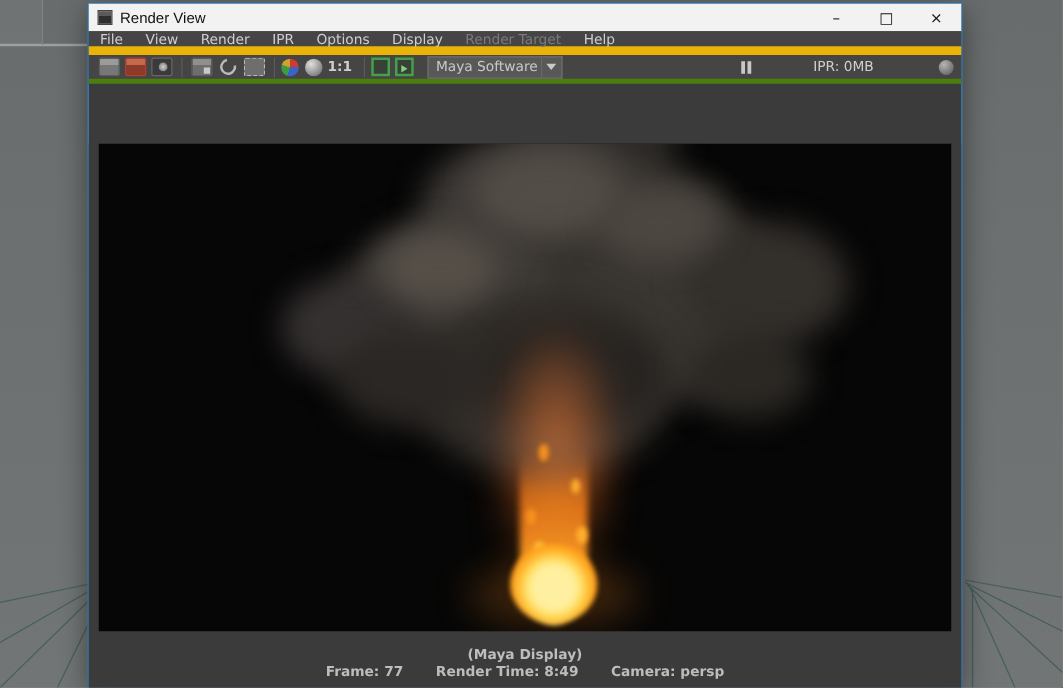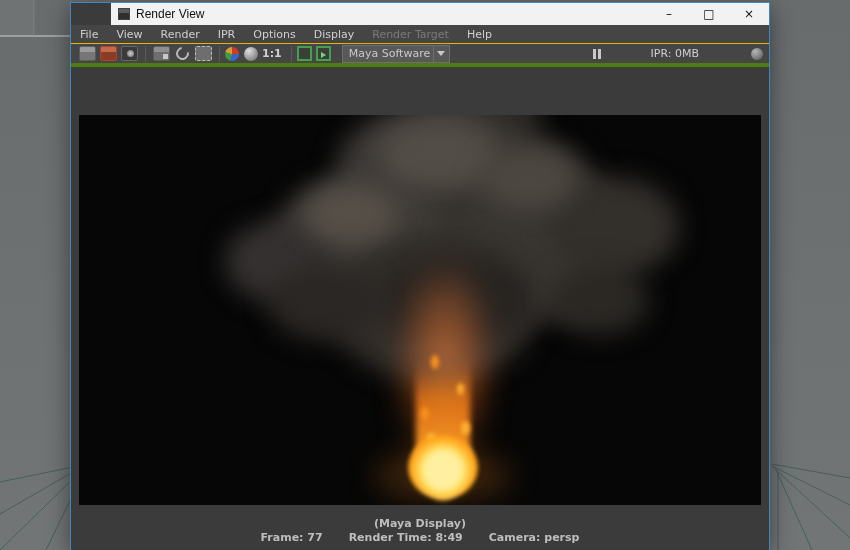--- a/index.html
+++ b/index.html
@@ -7,31 +7,31 @@
   body { position:relative; background:linear-gradient(180deg,#686c6d 0%,#6e7273 60%,#717576 100%); }
 
   
   .backdrop-svg { position:absolute; left:0; top:0; width:850px; height:550px; }
 
   
   .window { position:absolute; left:70px; top:2px; width:700px; height:548px;
             border:1px solid #3c88c6; background:#3b3b3b;
             box-shadow:0 6px 22px rgba(0,0,0,.45); }
 
-  .titlebar { height:22px; background:#f2f2f2; display:flex; align-items:center;margin-left:40px; }
+  .titlebar { height:22px; background:#f2f2f2; display:flex; align-items:center; }
   .title-icon { width:12px; height:12px; margin:0 6px 0 7px;
                 background:linear-gradient(#5a5a5a 0 4px,#2e2e2e 4px); border:1px solid #444; }
   .title-text { font-family:"Liberation Sans",sans-serif; font-size:12px; color:#111; }
   .title-buttons { margin-left:auto; display:flex; height:22px; }
   .tb-btn { width:40px; height:22px; display:flex; align-items:center; justify-content:center;
             font-size:12px; color:#111; cursor:default; }
 
   
   .menubar { height:19px; background:#454545; display:flex; align-items:center;
-             border-bottom:1px solid #eab308; }
+             border-bottom:7px solid #eab308; }
   .menu-item { font-size:11px; color:#cfcfcf; padding:0 9px; line-height:19px; }
   .menu-item.disabled { color:#7b7b7b; }
 
   
   .toolbar { height:23px; background:#454545; display:flex; align-items:center; padding:0 6px;
              border-bottom:4px solid #4d7c0f; }
   .tool-sep { width:1px; height:16px; background:#5a5a5a; margin:0 5px; }
   .ticon { width:17px; height:15px; margin:0 2px; position:relative; border-radius:2px; }
   .i-clapper { background:linear-gradient(#9b9b9b 0 5px,#777 5px); border:1px solid #5c5c5c; }
   .i-clapper-red { background:linear-gradient(#c46a4a 0 5px,#8c3b28 5px); border:1px solid #b04030; }

